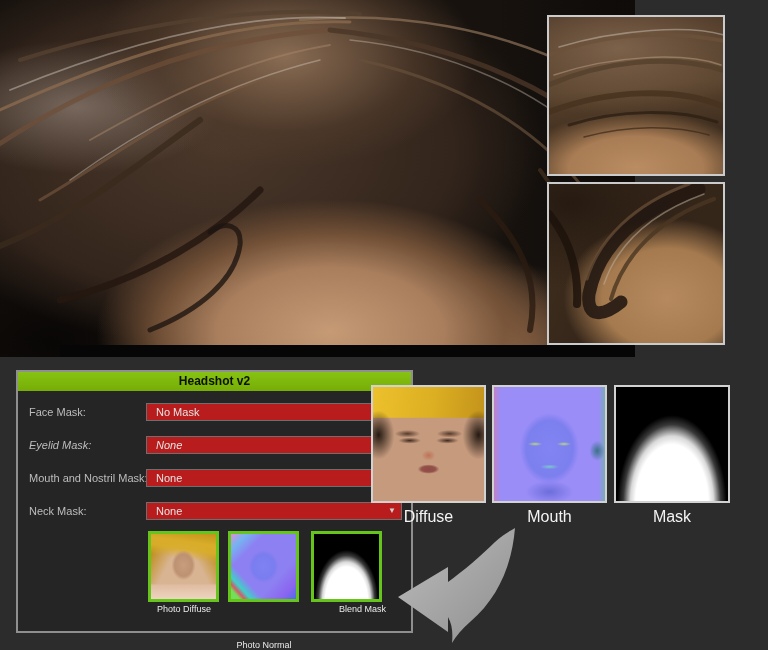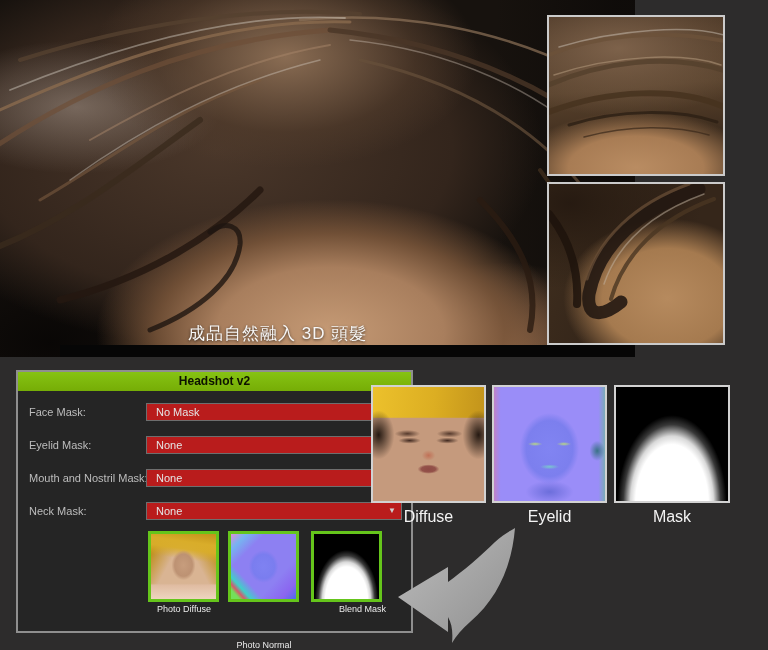--- a/index.html
+++ b/index.html
@@ -164,21 +164,20 @@
         <path d="M480,200 C520,240 540,280 530,330" stroke="#2a1c12" stroke-width="6" opacity=".8"></path>
         <path d="M540,170 C570,210 590,260 585,320" stroke="#45321f" stroke-width="4" opacity=".7"></path>
         <path d="M10,90 C120,45 240,12 345,18" stroke="#d8d0c6" stroke-width="1.8" opacity=".45"></path>
         <path d="M70,180 C140,130 220,85 320,60" stroke="#d8d0c6" stroke-width="1.5" opacity=".4"></path>
         <path d="M350,40 C450,50 540,90 600,150" stroke="#cfc3b6" stroke-width="1.5" opacity=".4"></path>
         <path d="M150,330 C200,310 235,280 240,245 C242,225 225,220 210,232" stroke="#1e1510" stroke-width="5" opacity=".8"></path>
         <path d="M90,140 C160,100 240,60 330,45" stroke="#a8866a" stroke-width="2" opacity=".5"></path>
       </g>
     </svg>
     <div class="hero-band"></div>
-    <div class="hero-caption">成品自然融入 3D 頭髮</div>
   </div>
 
   <div class="detail d1">
     <svg width="174" height="157" viewBox="0 0 174 157">
       <g fill="none" stroke-linecap="round">
         <path d="M-5,40 C40,20 110,10 180,25" stroke="#6b5139" stroke-width="4" opacity=".8"></path>
         <path d="M-5,70 C50,45 120,35 180,55" stroke="#54402c" stroke-width="5" opacity=".8"></path>
         <path d="M0,95 C60,72 130,70 175,90" stroke="#46331f" stroke-width="6" opacity=".85"></path>
         <path d="M10,30 C70,12 140,8 175,18" stroke="#c9bfb3" stroke-width="1.5" opacity=".5"></path>
         <path d="M5,58 C65,38 135,35 172,48" stroke="#b49a7e" stroke-width="1.5" opacity=".55"></path>
@@ -205,21 +204,21 @@
       <span>Headshot v2</span>
     </div>
 
     <div class="prow" style="top:31px;">
       <span class="prow-label">Face Mask:</span>
       <div class="dropdown">
         <span class="dval">No Mask</span>
         <span class="darrow">▼</span>
       </div>
     </div>
-    <div class="prow" style="top:64px;">
+    <div class="prow" style="top:64px;font-style:italic;">
       <span class="prow-label">Eyelid Mask:</span>
       <div class="dropdown">
         <span class="dval">None</span>
         <span class="darrow">▼</span>
       </div>
     </div>
     <div class="prow" style="top:97px;">
       <span class="prow-label">Mouth and Nostril Mask:</span>
       <div class="dropdown">
         <span class="dval">None</span>
@@ -245,21 +244,21 @@
     </div>
     <div class="thumb-label" style="left:126px;">Photo Diffuse</div>
     <div class="thumb-label" style="left:206px;margin-top:36px;">Photo Normal</div>
     <div class="thumb-label" style="left:288px;text-align:right;">Blend Mask</div>
   </div>
 
   <div class="map tex-diffusemap" style="left:371px;width:115px;"></div>
   <div class="map tex-normalmap" style="left:492px;width:115px;"></div>
   <div class="map tex-mask" style="left:614px;width:116px;"></div>
   <div class="map-label" style="left:371px;width:115px;">Diffuse</div>
-  <div class="map-label" style="left:492px;width:115px;">Eyelid</div>
+  <div class="map-label" style="left:492px;width:115px;">Mouth</div>
   <div class="map-label" style="left:614px;width:116px;">Mask</div>
 
   <svg class="arrow-svg" width="130" height="130" viewBox="0 0 130 130">
     <defs>
       <linearGradient id="arrowgrad" x1="0" y1="0" x2="1" y2="1">
         <stop offset="0" stop-color="#bdbdbd"></stop>
         <stop offset="1" stop-color="#8e8e8e"></stop>
       </linearGradient>
     </defs>
     <path d="M123,8

